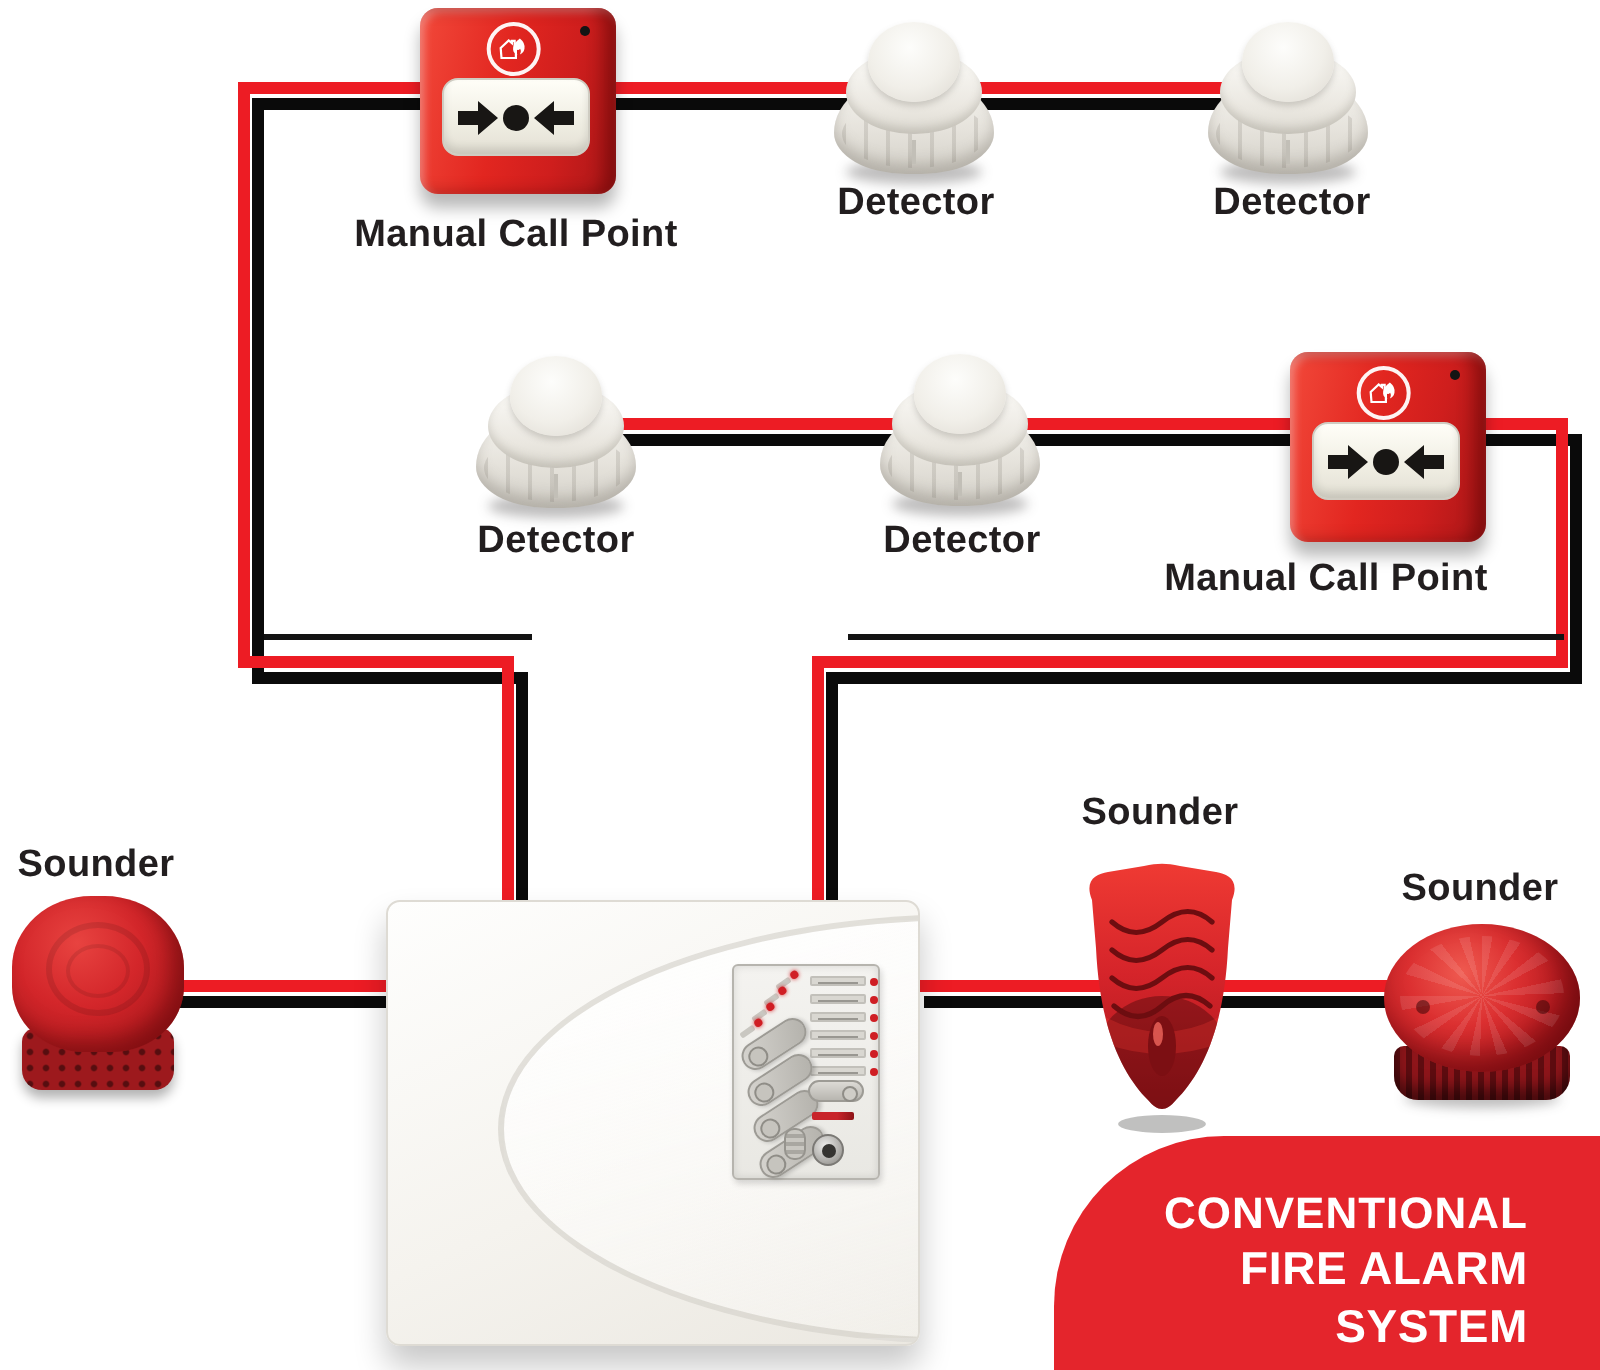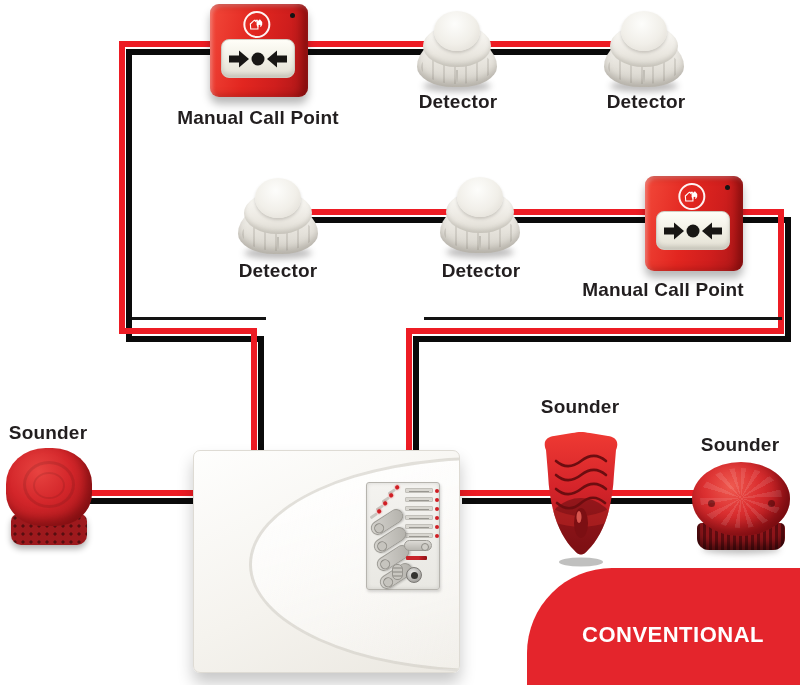--- a/index.html
+++ b/index.html
@@ -339,15 +339,16 @@
     <div class="bc-shadow"></div>
     <div class="bc-band"></div>
     <div class="bc-dome"></div>
     <div class="bc-facets"></div>
     <div class="bc-dimple" style="left:16px; top:38px;"></div>
     <div class="bc-dimple" style="left:76px; top:38px;"></div>
   </div>
 
   <div class="badge">
     <div class="l1">CONVENTIONAL</div>
+    <div class="l2">FIRE ALARM SYSTEM</div>
   </div>
 
 </div>
 
 </body></html>

